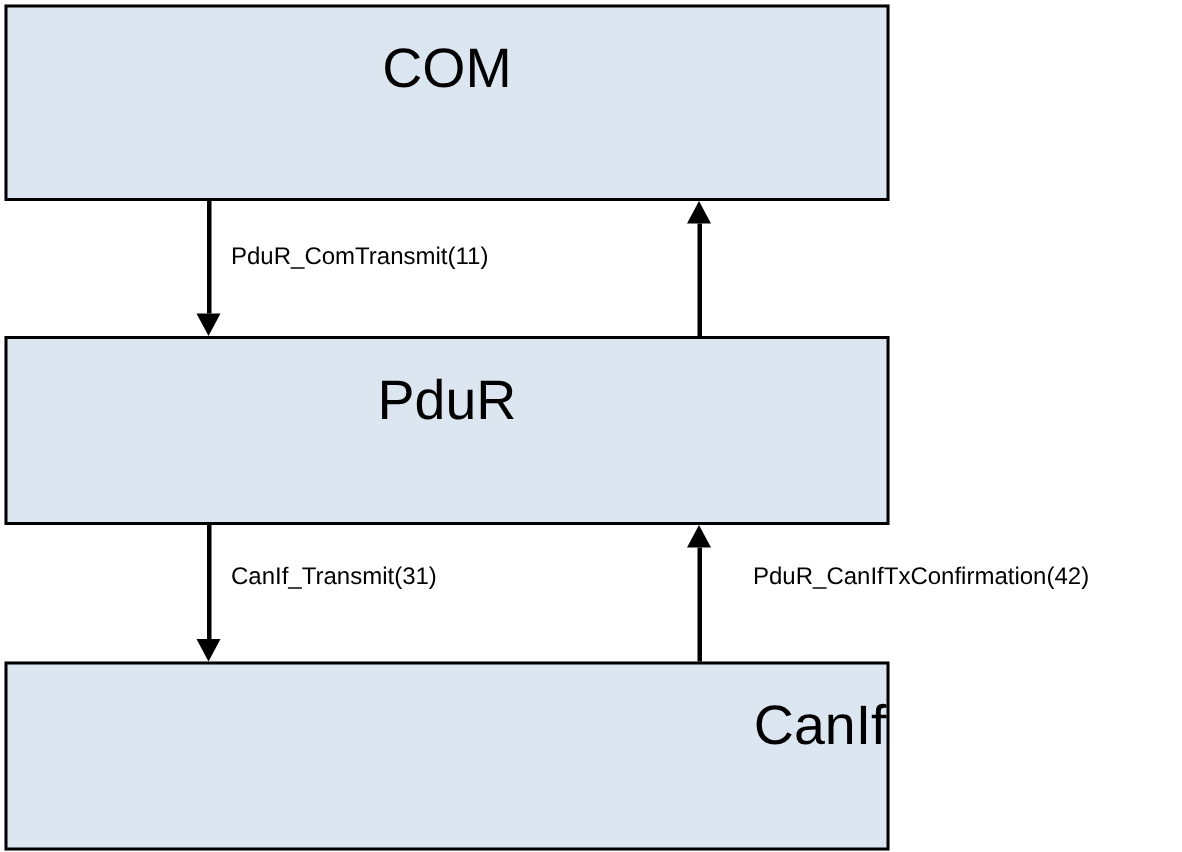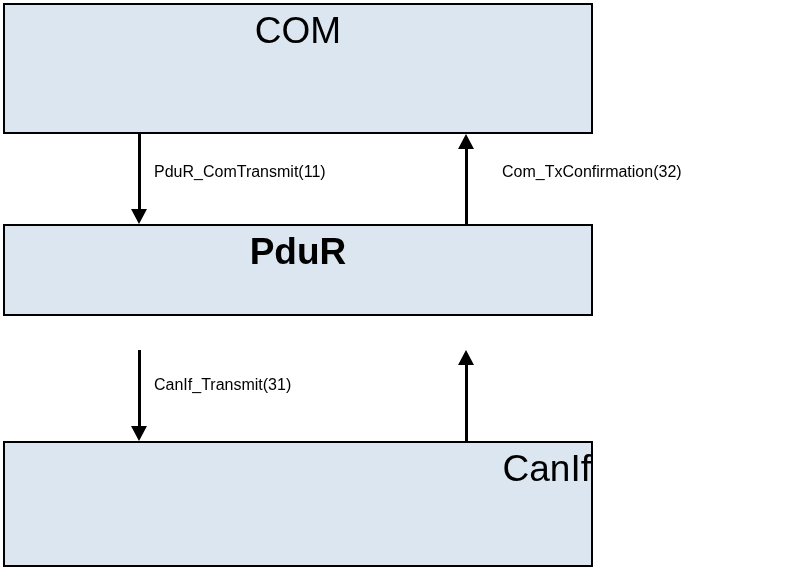--- a/index.html
+++ b/index.html
@@ -20,27 +20,27 @@
     position: absolute;
     left: 3px;
     width: 590px;
     box-sizing: border-box;
     border: 2px solid var(--box-border, #000000);
     background: var(--box-fill, #dce6f0);
     text-align: center;
   }
   .layer-title {
     display: block;
-    padding-top: 4px;
+    padding-top: 19px;
     font-size: 37px;
     line-height: 1.2;
     color: var(--text, #000000);
   }
   #box-com   { top: 3px;   height: 131px; }
-  #box-pdur  { top: 224px; height: 92px; font-weight: bold; }
+  #box-pdur  { top: 224px; height: 126px; }
   #box-canif { top: 441px; height: 126px; text-align: right; }
 
   .arrow { position: absolute; width: 17px; }
   .arrow .shaft {
     position: absolute;
     left: 7px;
     width: 3px;
     background: var(--arrow, #000000);
   }
   .arrow .head {
@@ -114,18 +114,18 @@
     <div class="head dir-down"></div>
   </div>
 
   <div class="arrow" id="arrow-4">
     <div class="head dir-up"></div>
     <div class="shaft"></div>
   </div>
 
   <span class="call-label" id="call-label-1">PduR_ComTransmit(11)</span>
 
-  <span class="call-label" id="call-label-2">Com_TxConfirmation(32)</span>
 
   <span class="call-label" id="call-label-3">CanIf_Transmit(31)</span>
 
+  <span class="call-label" id="call-label-4">PduR_CanIfTxConfirmation(42)</span>
 
 </div>
 
 </body></html>

